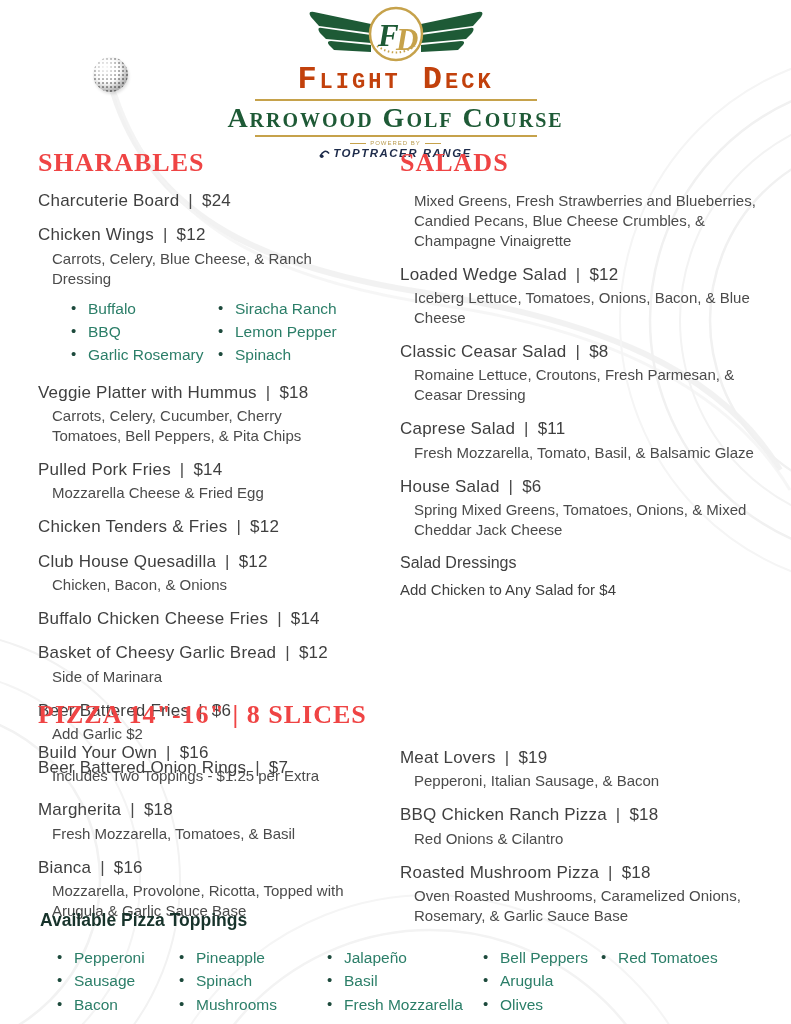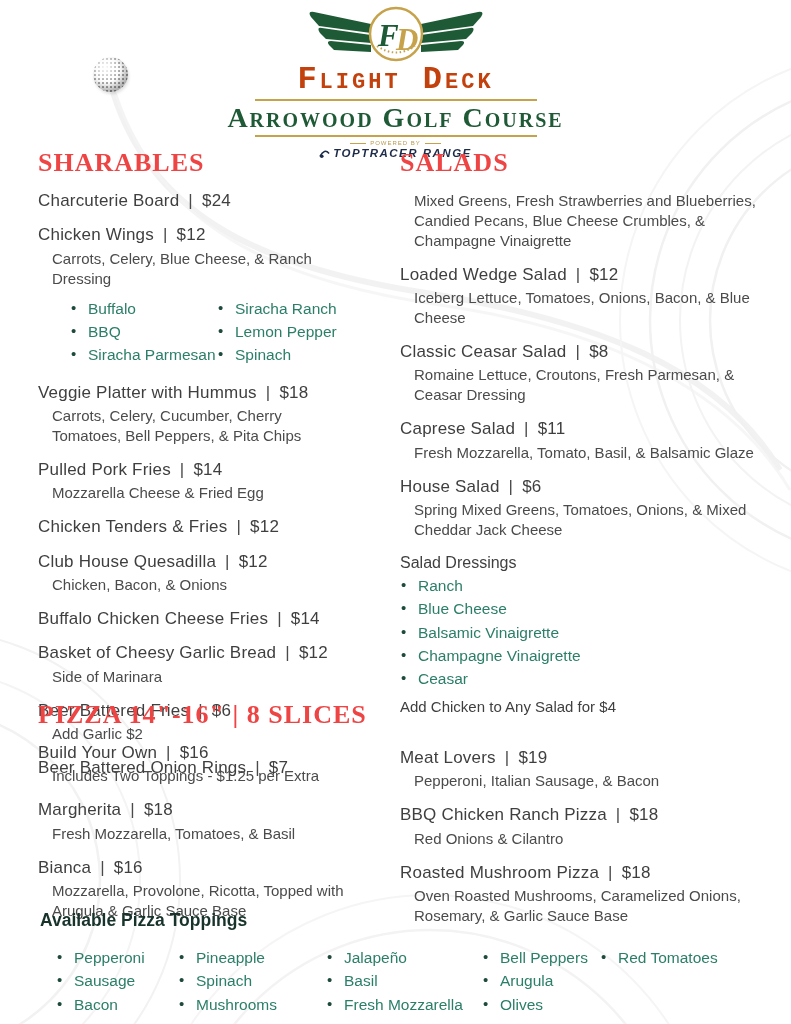--- a/index.html
+++ b/index.html
@@ -143,21 +143,21 @@
 
     <div class="menu-item">
       <div class="item-head">
         <span>Chicken Wings</span><span class="pipe">|</span><span>$12</span>
       </div>
       <div class="item-desc">Carrots, Celery, Blue Cheese, &amp; Ranch Dressing</div>
       <div class="sauces">
         <ul class="bullet-list">
           <li>Buffalo</li>
           <li>BBQ</li>
-          <li>Siracha Parmesan</li>
+          <li>Garlic Rosemary</li>
         </ul>
         <ul class="bullet-list">
           <li>Siracha Ranch</li>
           <li>Lemon Pepper</li>
           <li>Spinach</li>
         </ul>
       </div>
     </div>
 
     <div class="menu-item">
@@ -243,27 +243,20 @@
     </div>
 
     <div class="menu-item">
       <div class="item-head">
         <span>House Salad</span><span class="pipe">|</span><span>$6</span>
       </div>
       <div class="item-desc">Spring Mixed Greens, Tomatoes, Onions, &amp; Mixed Cheddar Jack Cheese</div>
     </div>
 
     <div class="dressings-label">Salad Dressings</div>
-    <ul class="bullet-list dressings">
-      <li>Ranch</li>
-      <li>Blue Cheese</li>
-      <li>Balsamic Vinaigrette</li>
-      <li>Champagne Vinaigrette</li>
-      <li>Ceasar</li>
-    </ul>
     <div class="salad-note">Add Chicken to Any Salad for $4</div>
   </div>
 
   <div class="pizza-left">
     <h2 class="section-title">PIZZA 14"-16" | 8 SLICES</h2>
 
     <div class="menu-item">
       <div class="item-head">
         <span>Build Your Own</span><span class="pipe">|</span><span>$16</span>
       </div>

